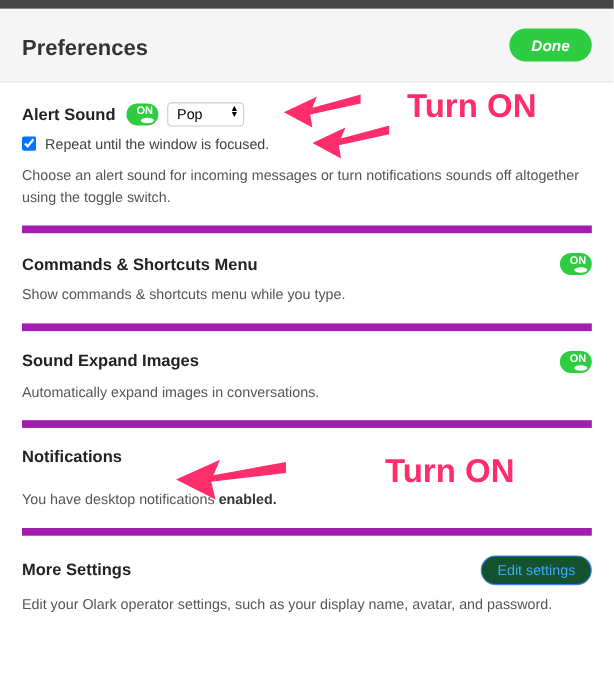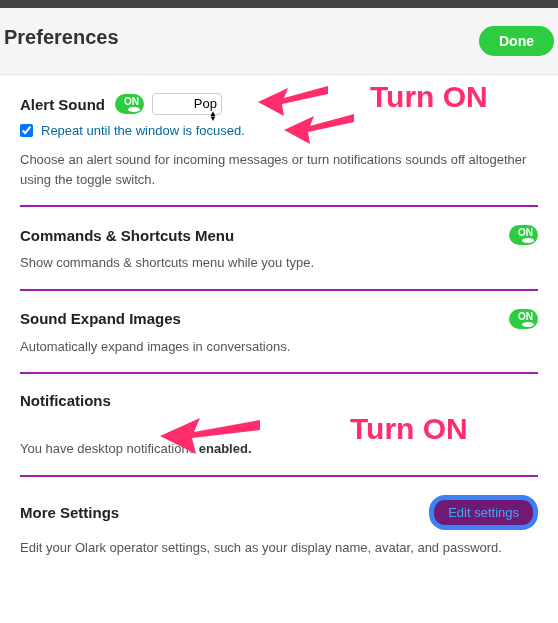--- a/index.html
+++ b/index.html
@@ -9,47 +9,48 @@
     height: 623px;
     background: #fff;
     position: relative;
   }
   .topbar {
     height: 8px;
     background: #444;
   }
   .header {
     background: #f5f5f5;
-    padding: 18px 4px;
-    display: flex;
-    align-items: flex-start;
+    padding: 18px 20px;
+    display: flex;
+    align-items: flex-end;
     justify-content: space-between;
     border-bottom: 1px solid #e6e6e6;
   }
   .header h1 {
     font-size: 20px;
     font-weight: 700;
     color: #333;
   }
   .done-btn {
     background: #2ecc40;
     color: #fff;
     border: none;
     border-radius: 18px;
     padding: 7px 20px;
     font-size: 14px;
     font-weight: 600;
     cursor: pointer;
+    font-style: italic;
   }
   .content {
     padding: 0 20px;
   }
   .section {
     padding: 18px 0 16px 0;
-    border-bottom: 2px solid #a21caf;
+    border-bottom: 7px solid #a21caf;
   }
   .section.last { border-bottom: none; }
   .section-row {
     display: flex;
     align-items: center;
     margin-bottom: 8px;
   }
   .section-title {
     font-size: 15px;
     font-weight: 700;
@@ -74,61 +75,60 @@
     background: #fff;
     border-radius: 50%;
     margin-left: 5px;
   }
   .toggle-right {
     margin-left: auto;
   }
   .select {
     margin-left: 8px;
     display: inline-flex;
-    align-items: flex-end;
+    align-items: flex-start;
     border: 1px solid #ccc;
     border-radius: 4px;
     background: #fff;
     padding: 2px 4px 2px 8px;
     font-size: 13px;
     height: 22px;
     min-width: 70px;
     justify-content: space-between;
     cursor: pointer;
-    flex-direction: column;
   }
   .select .chevs {
     display: flex;
     flex-direction: column;
     margin-left: 6px;
     line-height: 5px;
     font-size: 8px;
   }
   .checkbox-row {
     display: flex;
     align-items: center;
     margin-top: 8px;
     margin-bottom: 12px;
   }
   .checkbox-row input { margin-right: 8px; }
   .checkbox-row label {
-    color: #0369a1;
+    color: #404040;
     font-size: 13px;
   }
   .desc {
     font-size: 13px;
     color: #555;
     line-height: 1.5;
   }
   .desc b { font-weight: 700; color: #333; }
   .edit-btn {
     margin-left: auto;
-    border: 5px solid #3b82f6;
+    border: 1px solid #3b82f6;
     color: #3fa9f5;
-    background: #701a75;
+    background: #14532d;
     border-radius: 16px;
     padding: 5px 14px;
     font-size: 13px;
     cursor: pointer;
   }
   
   .annotation {
     position: absolute;
     pointer-events: none;
   }
@@ -192,21 +192,21 @@
       <span class="section-title">Sound Expand Images</span>
       <span class="toggle toggle-right">
         <span>ON</span>
         <span class="knob"></span>
       </span>
     </div>
     <p class="desc">Automatically expand images in conversations.</p>
   </div>
 
   <div class="section">
-    <div class="section-row" style="margin-bottom:30px">
+    <div class="section-row" style="margin-bottom:20px">
       <span class="section-title">Notifications</span>
     </div>
     <p class="desc">
       <span>You have desktop notifications </span><b>enabled.</b>
     </p>
   </div>
 
   <div class="section last">
     <div class="section-row">
       <span class="section-title">More Settings</span>

